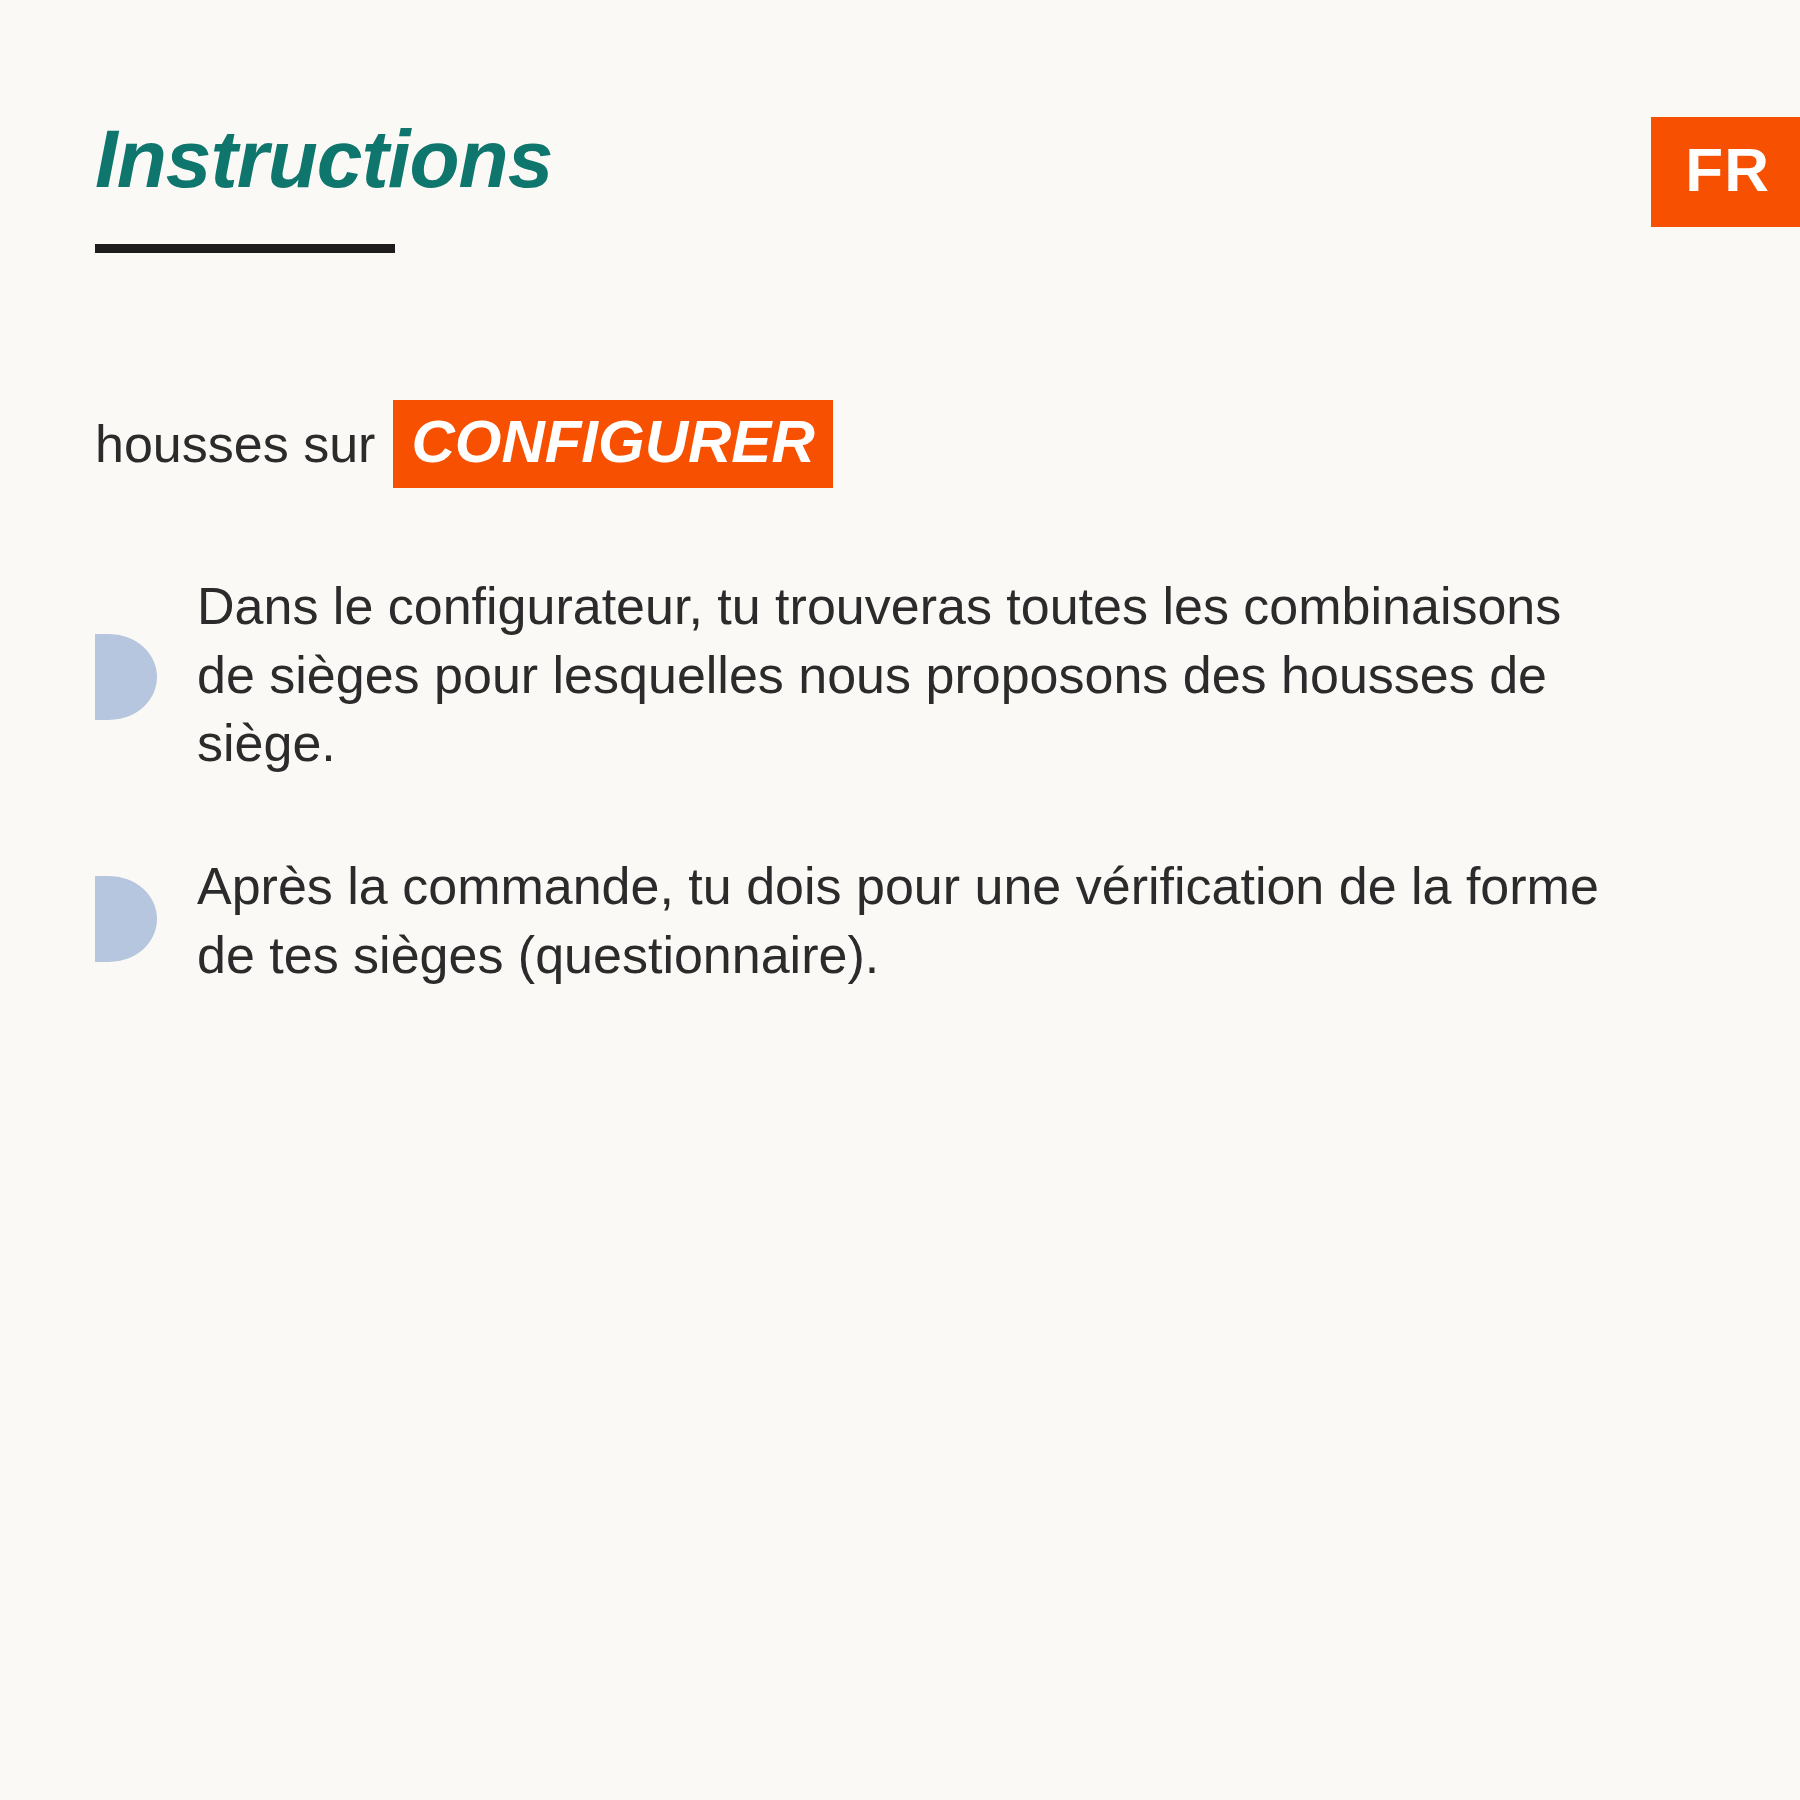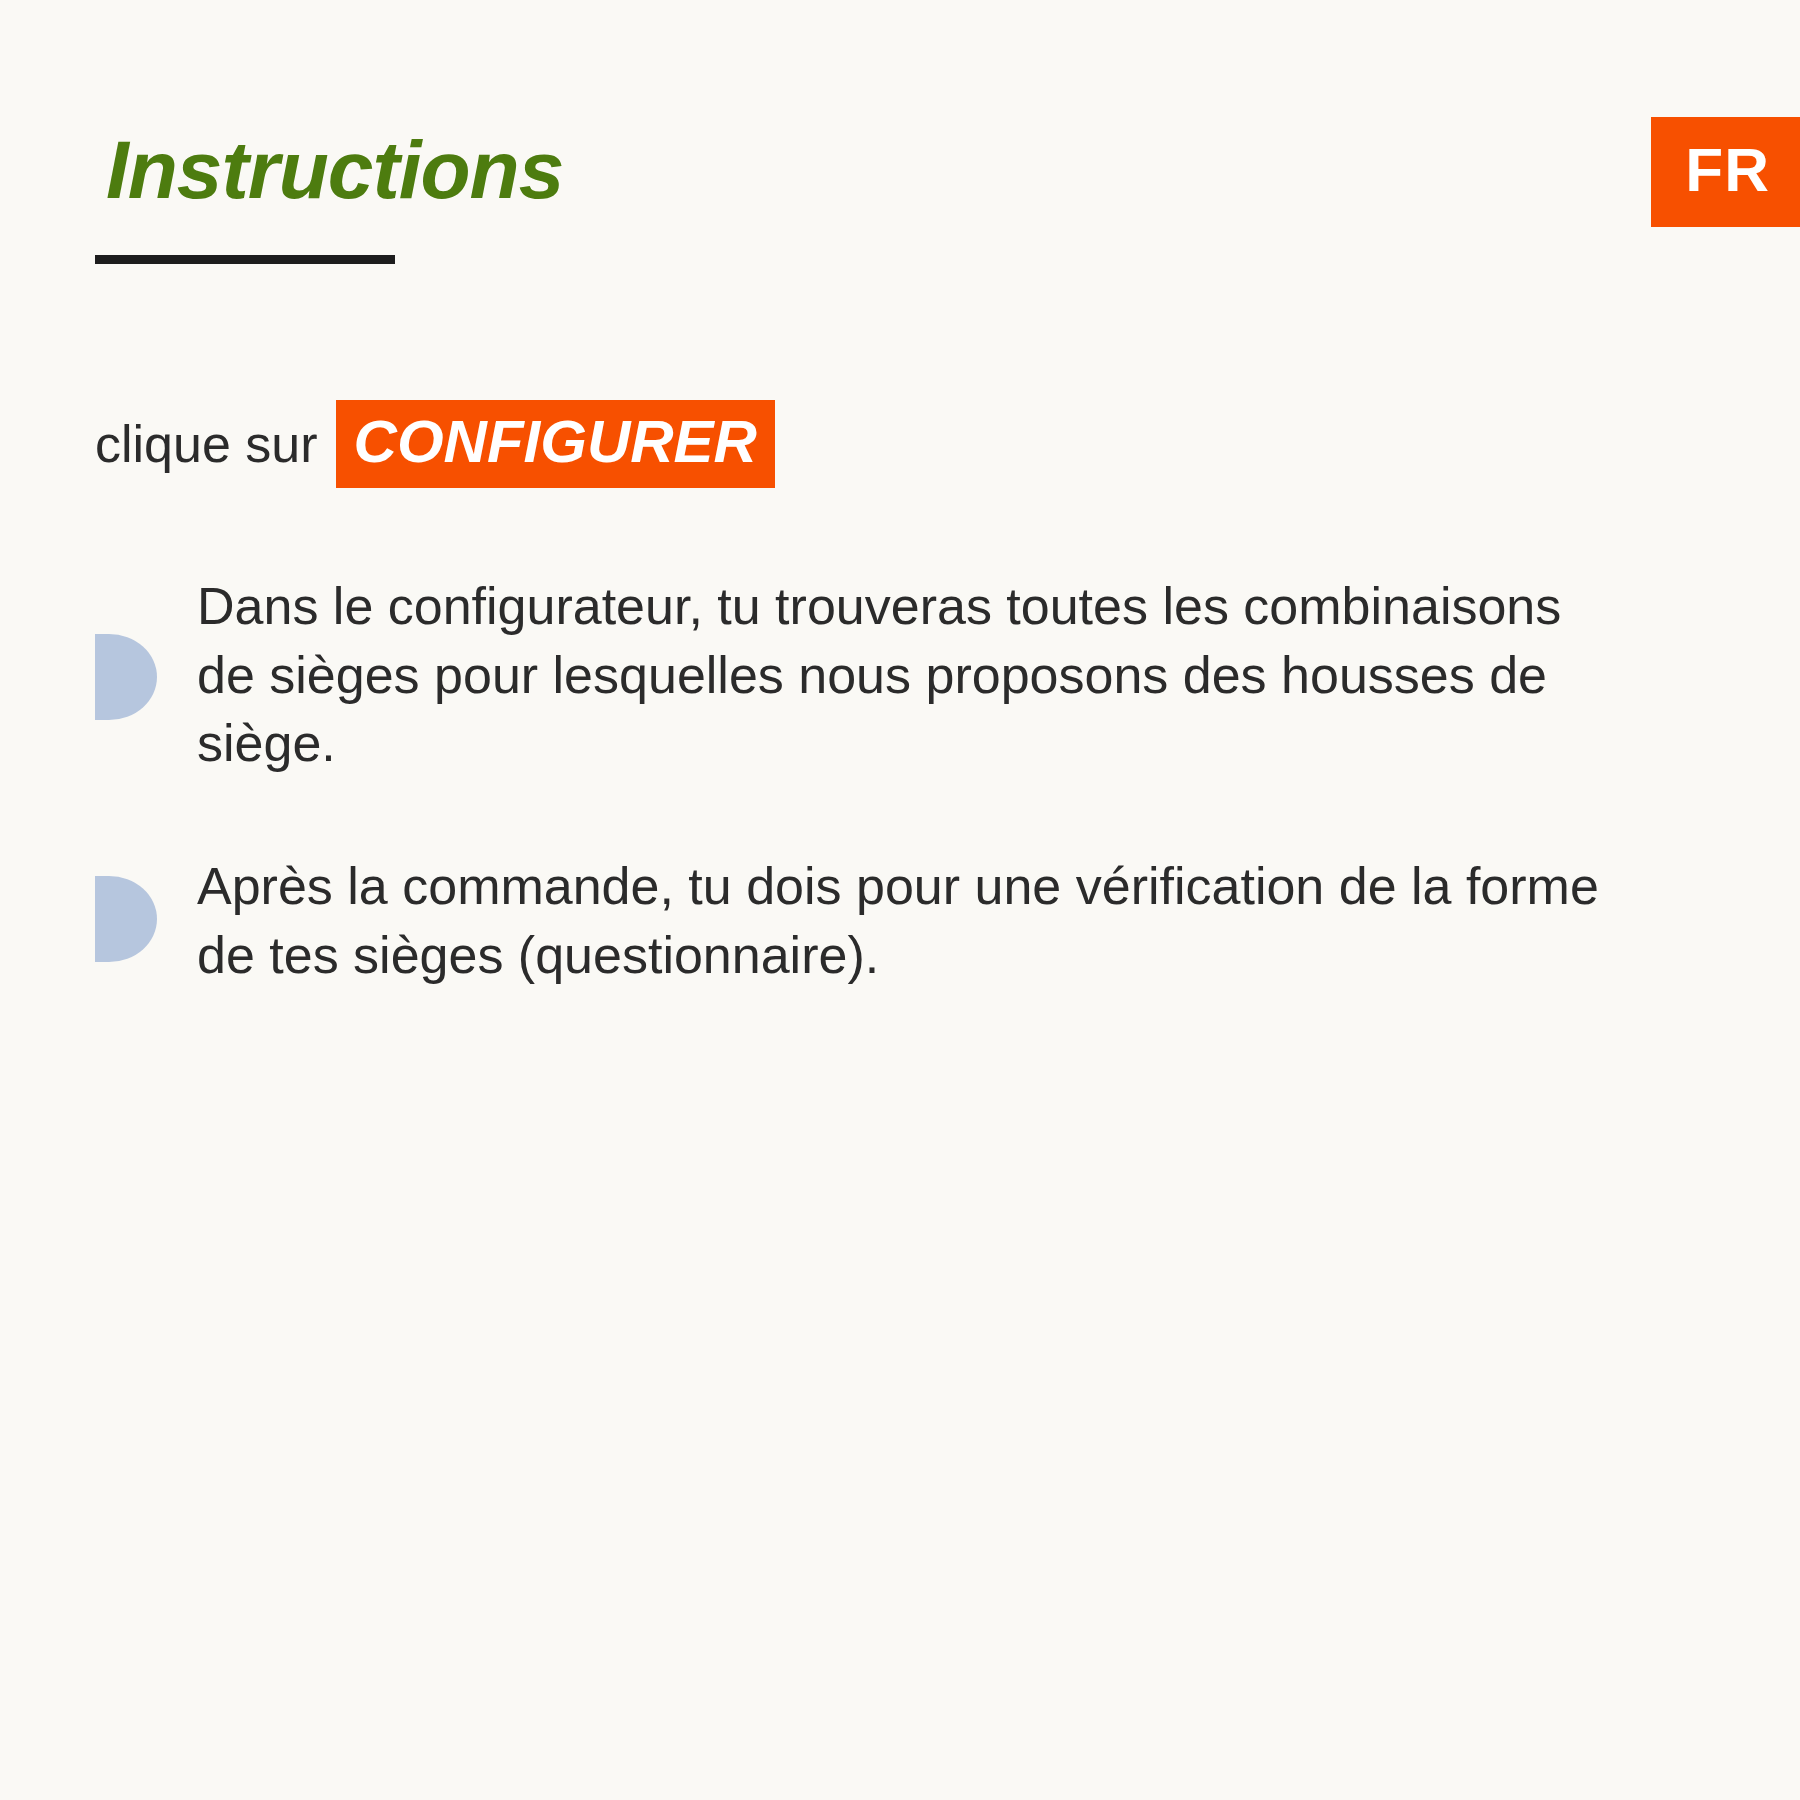--- a/index.html
+++ b/index.html
@@ -42,24 +42,24 @@
   
   .title-block {
     position: absolute;
     left: 95px;
     top: 118px;
   }
   .title {
     font-size: 82px;
     font-style: italic;
     font-weight: 700;
-    color: #4d7c0f;
+    color: #0f766e;
     letter-spacing: -1px;
     line-height: 1;
-    margin: 11px;
+    margin: 0;
     font-family: "Liberation Sans", sans-serif;
   }
   .title-rule {
     margin-top: 44px;
     width: 300px;
     height: 9px;
     background: #1d1d1d;
   }
 
   
@@ -130,21 +130,21 @@
 <div class="page">
 
   <div class="lang-badge">FR</div>
 
   <div class="title-block">
     <h1 class="title">Instructions</h1>
     <div class="title-rule"></div>
   </div>
 
   <div class="cta-line">
-    <span class="cta-prefix">clique sur</span>
+    <span class="cta-prefix">housses sur</span>
     <span class="cta-highlight">CONFIGURER</span>
   </div>
 
   <div class="bullets">
 
     <div class="bullet-item">
       <span class="bullet-marker"></span>
       <span class="bullet-text">Dans le configurateur, tu trouveras toutes les combinaisons de sièges pour lesquelles nous proposons des housses de siège.</span>
     </div>
 

